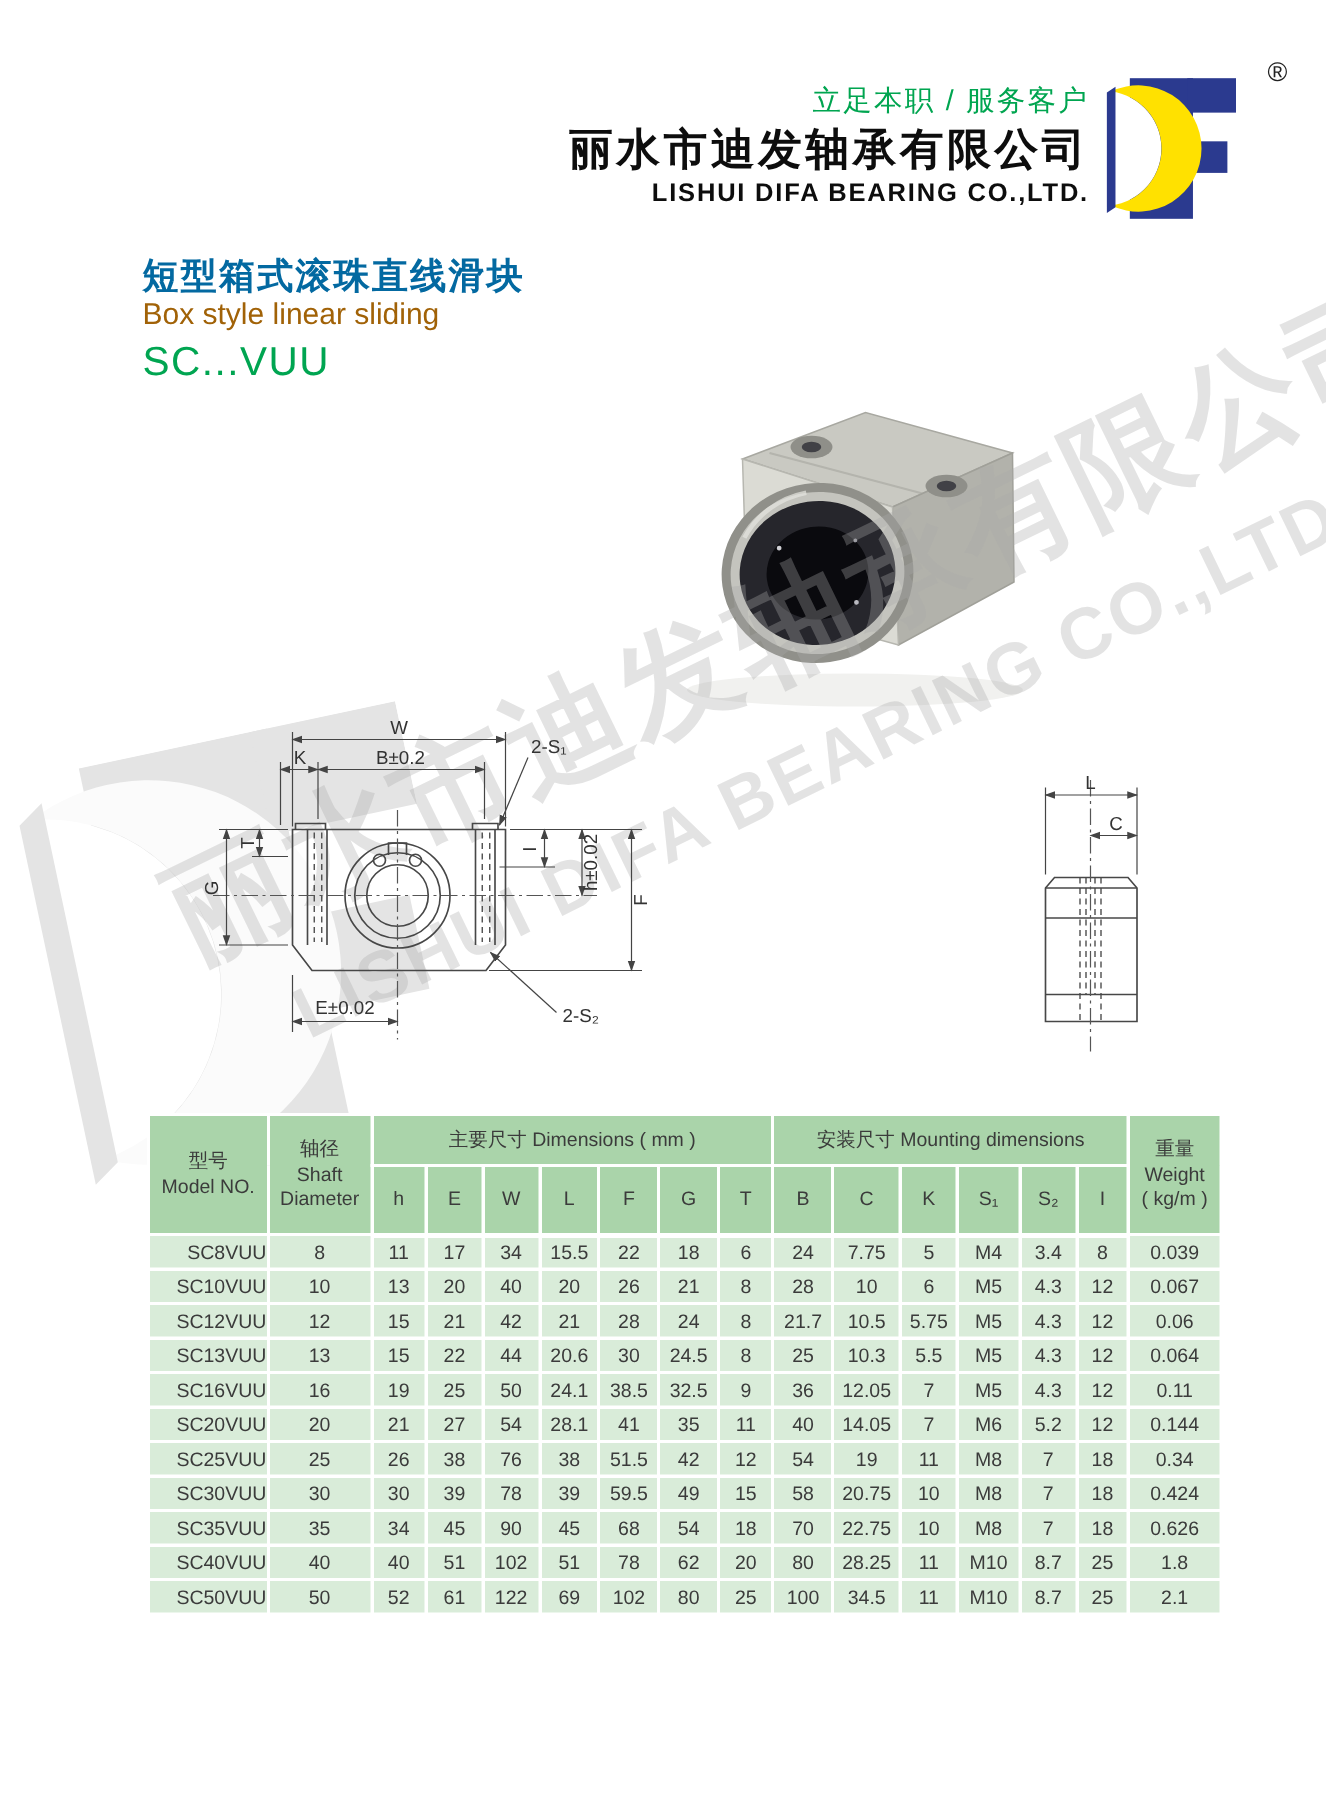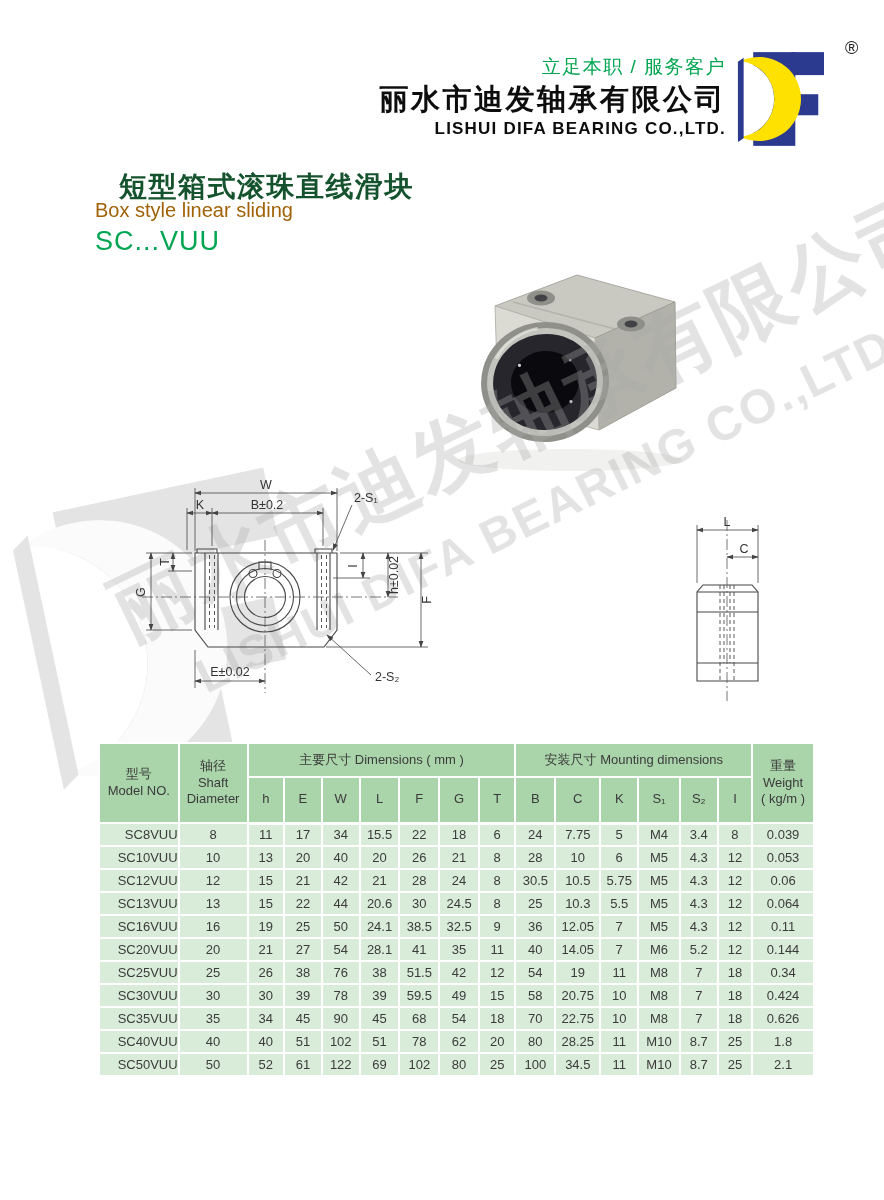--- a/index.html
+++ b/index.html
@@ -10,21 +10,21 @@
     font-family:"Liberation Sans","DejaVu Sans",sans-serif;
     color:#222;
   }
   
   .slogan   { position:absolute; top:54px;  right:158px; z-index:5; color:#00a550; font-size:19px; font-weight:normal; letter-spacing:1.5px; }
   .co-cn    { position:absolute; top:80px;  right:158px; z-index:5; color:#0d0d0d; font-size:29px; font-weight:bold; letter-spacing:2.5px; }
   .co-en    { position:absolute; top:119px; right:158px; z-index:5; color:#0d0d0d; font-size:17px; font-weight:bold; letter-spacing:1.2px; }
   .logo     { position:absolute; left:736px; top:52px; width:88px; height:94px; z-index:5; }
   .reg-mark { position:absolute; left:845px; top:38px; z-index:5; font-size:18px; color:#222; }
   
-  .title-cn { position:absolute; left:95px; top:168px; z-index:5; font-size:28px; font-weight:bold; color:#14532d; letter-spacing:1.5px;margin-left:24px; }
+  .title-cn { position:absolute; left:95px; top:168px; z-index:5; font-size:24px; font-weight:bold; color:#0369a1; letter-spacing:1.5px; }
   .title-en { position:absolute; left:95px; top:199px; z-index:5; font-size:20px; color:#a16207; }
   .series   { position:absolute; left:95px; top:226px; z-index:5; font-size:27px; font-weight:normal; color:#00a551; letter-spacing:1px; }
   
   .wm-text { position:absolute; left:95px; top:568px; width:1100px; z-index:2;
              transform:rotate(-26deg); transform-origin:0 0; color:rgba(170,170,170,0.33); pointer-events:none; }
   .wm-cn   { font-size:80px; font-weight:bold; letter-spacing:3px; white-space:nowrap; }
   .wm-en   { font-size:48px; font-weight:bold; letter-spacing:2px; white-space:nowrap; margin:10px 0 0 45px; }
   .wm-logo { position:absolute; left:28px; top:492px; width:268px; height:286px; z-index:1;
              transform:rotate(-12deg); pointer-events:none; }
   
@@ -280,33 +280,33 @@
           <td>20</td>
           <td>26</td>
           <td>21</td>
           <td>8</td>
           <td>28</td>
           <td>10</td>
           <td>6</td>
           <td>M5</td>
           <td>4.3</td>
           <td>12</td>
-          <td>0.053</td>
+          <td>0.067</td>
         </tr>
         <tr>
           <td>SC12VUU</td>
           <td>12</td>
           <td>15</td>
           <td>21</td>
           <td>42</td>
           <td>21</td>
           <td>28</td>
           <td>24</td>
           <td>8</td>
-          <td>30.5</td>
+          <td>21.7</td>
           <td>10.5</td>
           <td>5.75</td>
           <td>M5</td>
           <td>4.3</td>
           <td>12</td>
           <td>0.06</td>
         </tr>
         <tr>
           <td>SC13VUU</td>
           <td>13</td>

